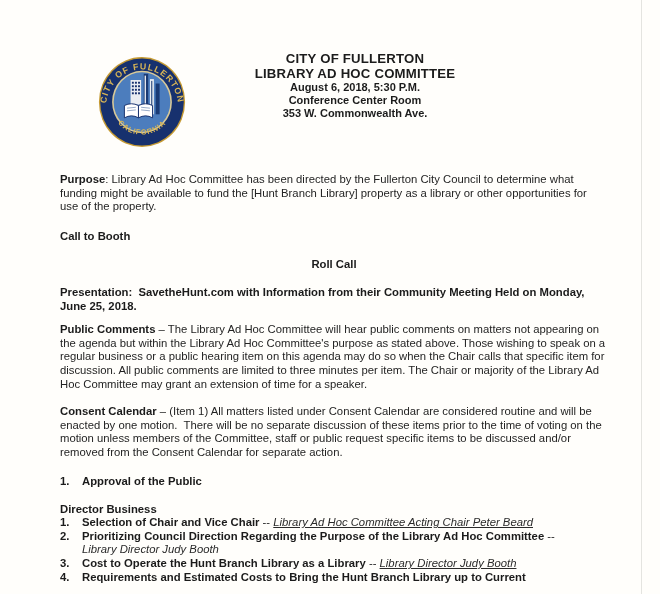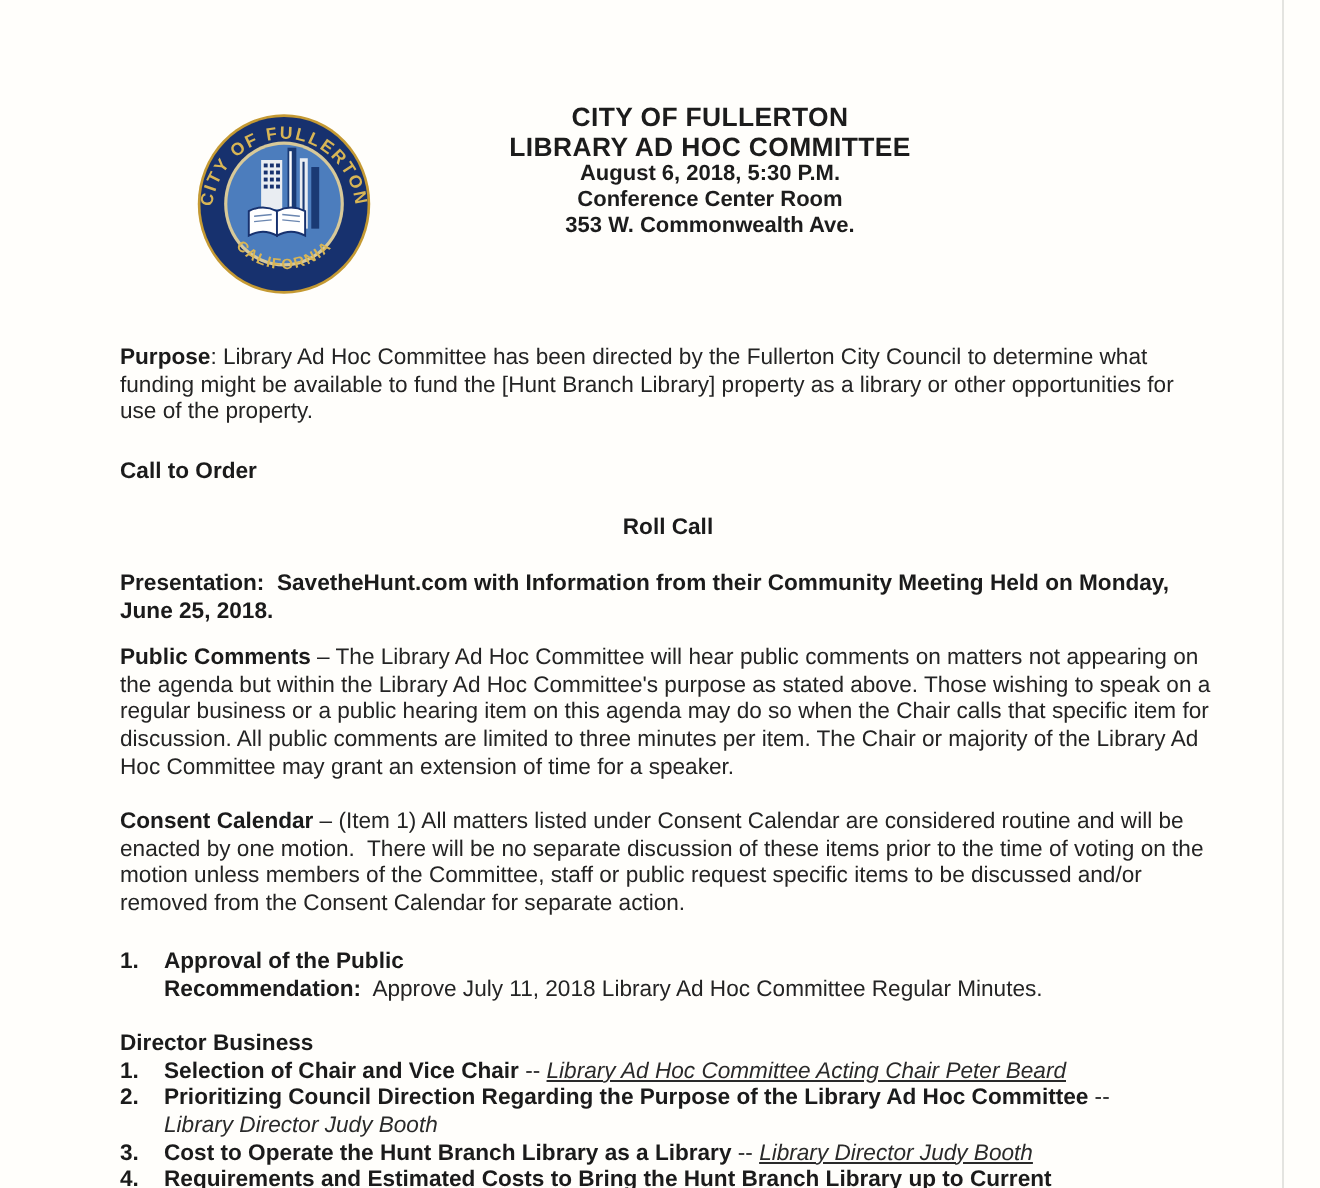--- a/index.html
+++ b/index.html
@@ -104,36 +104,35 @@
     <div class="h-large">LIBRARY AD HOC COMMITTEE</div>
     <div class="h-small">August 6, 2018, 5:30 P.M.</div>
     <div class="h-small">Conference Center Room</div>
     <div class="h-small">353 W. Commonwealth Ave.</div>
   </div>
 
   <div class="content">
 
     <p><b>Purpose</b><span>: Library Ad Hoc Committee has been directed by the Fullerton City Council to determine what funding might be available to fund the [Hunt Branch Library] property as a library or other opportunities for use of the property.</span></p>
 
-    <p class="call-to-order bold">Call to Order</p>
+    <p class="call-to-order bold">Call to Booth</p>
 
     <p class="roll-call bold">Roll Call</p>
 
     <p class="presentation bold">Presentation:  SavetheHunt.com with Information from their Community Meeting Held on Monday, June 25, 2018.</p>
 
     <p class="public-comments"><b>Public Comments</b><span> – The Library Ad Hoc Committee will hear public comments on matters not appearing on the agenda but within the Library Ad Hoc Committee's purpose as stated above. Those wishing to speak on a regular business or a public hearing item on this agenda may do so when the Chair calls that specific item for discussion. All public comments are limited to three minutes per item. The Chair or majority of the Library Ad Hoc Committee may grant an extension of time for a speaker.</span></p>
 
     <p class="consent"><b>Consent Calendar</b><span> – (Item 1) All matters listed under Consent Calendar are considered routine and will be enacted by one motion.  There will be no separate discussion of these items prior to the time of voting on the motion unless members of the Committee, staff or public request specific items to be discussed and/or removed from the Consent Calendar for separate action.</span></p>
 
     <div class="consent-item">
       <div class="li">
         <span class="num">1.</span>
         <span class="li-text bold">Approval of the Public</span>
       </div>
-      <p class="indent"><b>Recommendation:</b><span>  Approve July 11, 2018 Library Ad Hoc Committee Regular Minutes.</span></p>
     </div>
 
     <div class="regular-heading">Director Business</div>
 
     <div class="li">
       <span class="num">1.</span>
       <span class="li-text"><b>Selection of Chair and Vice Chair</b><span class="sep"> -- </span><span class="who">Library Ad Hoc Committee Acting Chair Peter Beard</span></span>
     </div>
 
     <div class="li">

